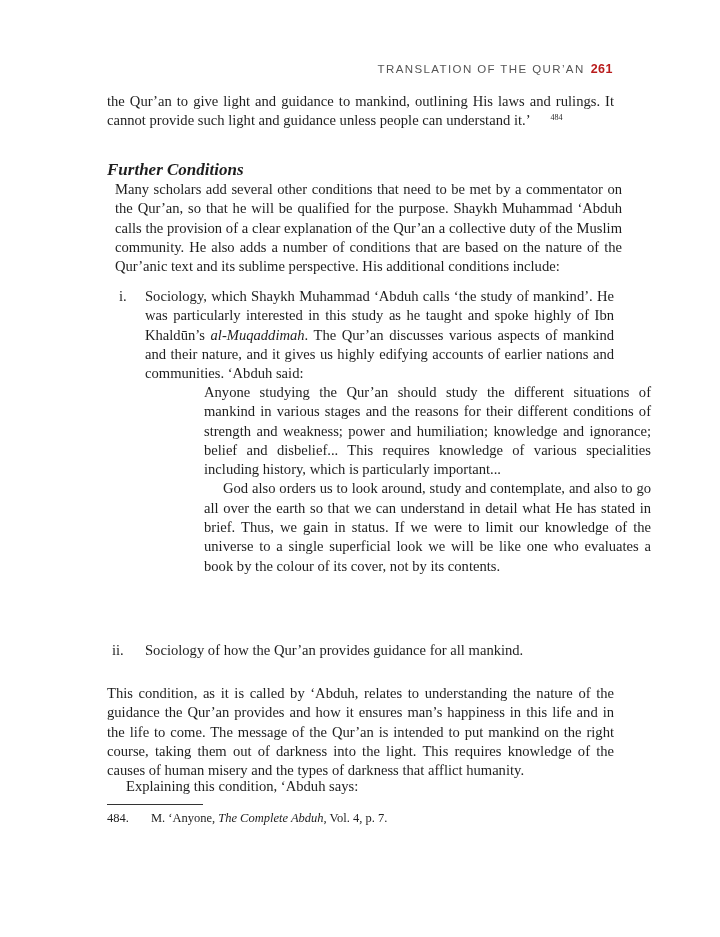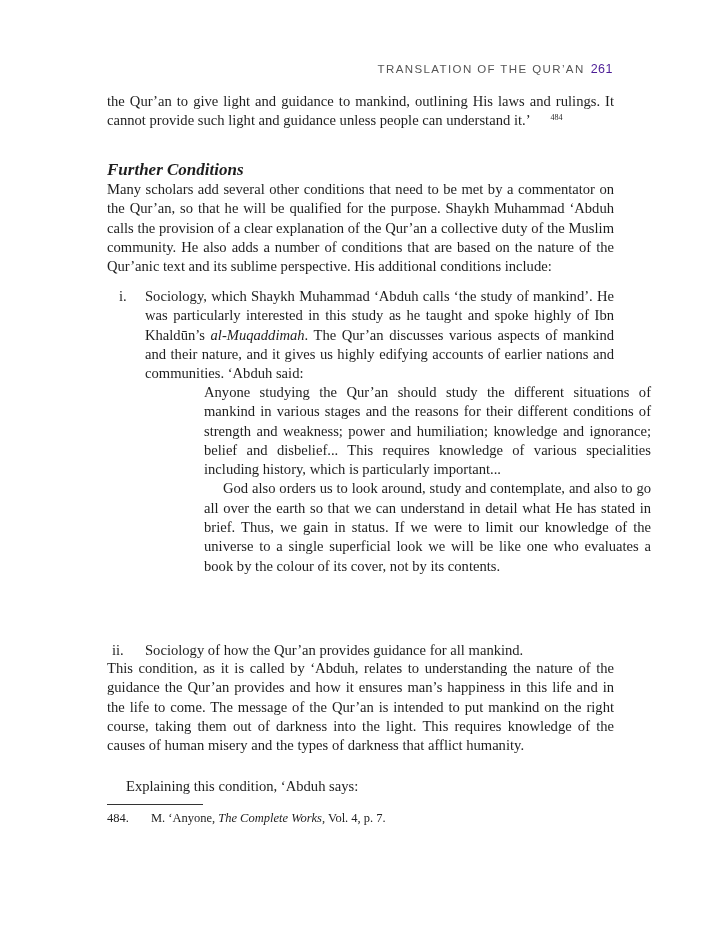--- a/index.html
+++ b/index.html
@@ -1,34 +1,34 @@
 <!DOCTYPE html>
 <html><head>
 <meta charset="utf-8">
 <style>
   html, body { margin: 0; padding: 0; background: #ffffff; }
   body { width: 720px; height: 937px; position: relative; overflow: hidden;
          font-family: "Liberation Serif", "DejaVu Serif", serif; color: #1e1e1e; }
   .page { position: absolute; left: 107px; top: 0; width: 507px; }
   .running-head { position: absolute; right: 107px; top: 62px; font-family: "Liberation Sans", "DejaVu Sans", sans-serif;
                   font-size: 11.5px; letter-spacing: 1.4px; color: #555; white-space: nowrap; }
-  .running-head .num { color: #4c1d95; font-weight: normal; letter-spacing: 0.5px; margin-left: 6px; font-size: 12.5px; }
+  .running-head .num { color: #b91c1c; font-weight: bold; letter-spacing: 0.5px; margin-left: 6px; font-size: 12.5px; }
   p { margin: 0; font-size: 14.6px; line-height: 19.3px; text-align: justify; }
   .first { position: absolute; top: 92px; left: 0; width: 507px; }
   sup { font-size: 8px; vertical-align: 5px; line-height: 0; padding-left: 20px; }
   .heading { position: absolute; top: 160px; left: 0; font-weight: bold; font-style: italic; font-size: 17px; }
-  .intro { position: absolute; top: 180px; left: 0; width: 507px; }
+  .intro { position: absolute; top: 180px; left: 8px; width: 507px; }
   .list-i { position: absolute; top: 287px; left: 0; width: 507px; }
   .list-item { position: relative; padding-left: 38px; }
   .list-item .marker { position: absolute; left: 12px; top: 0; font-size: 14.6px; line-height: 19.3px; }
   .list-item .marker.ii { left: 5px; }
   .quote { position: absolute; top: 383px; left: 58px; width: 447px; margin-left: 39px; }
   .quote p + p { text-indent: 19px; }
   .list-ii { position: absolute; top: 641px; left: 0; width: 507px; }
-  .para2 { position: absolute; top: 659px; left: 0; width: 507px; }
+  .para2 { position: absolute; top: 684px; left: 0; width: 507px; }
   .para3 { position: absolute; top: 777px; left: 0; width: 507px; text-indent: 19px; }
   .rule { position: absolute; top: 804px; left: 0; width: 96px; height: 1px; background: #333; }
   .footnote { position: absolute; top: 810px; left: 0; font-size: 12.5px; line-height: 16px; white-space: nowrap; }
   .footnote .fn-num { margin-right: 22px; }
   i { font-style: italic; }
 </style>
 </head>
 <body>
 
 <div class="running-head">
@@ -61,16 +61,16 @@
       <p>Sociology of how the Qur’an provides guidance for all mankind.</p>
     </div>
   </div>
 
   <p class="para2">This condition, as it is called by ‘Abduh, relates to understanding the nature of the guidance the Qur’an provides and how it ensures man’s happiness in this life and in the life to come. The message of the Qur’an is intended to put mankind on the right course, taking them out of darkness into the light. This requires knowledge of the causes of human misery and the types of darkness that afflict humanity.</p>
   <p class="para3">Explaining this condition, ‘Abduh says:</p>
 
   <div class="rule"></div>
 
   <div class="footnote">
-    <span class="fn-num">484.</span><span>M. ‘Anyone, </span><i>The Complete Works</i><span>, Vol. 4, p. 7.</span>
+    <span class="fn-num">484.</span><span>M. ‘Anyone, </span><i>The Complete Abduh</i><span>, Vol. 4, p. 7.</span>
   </div>
 
 </div>
 
 </body></html>

